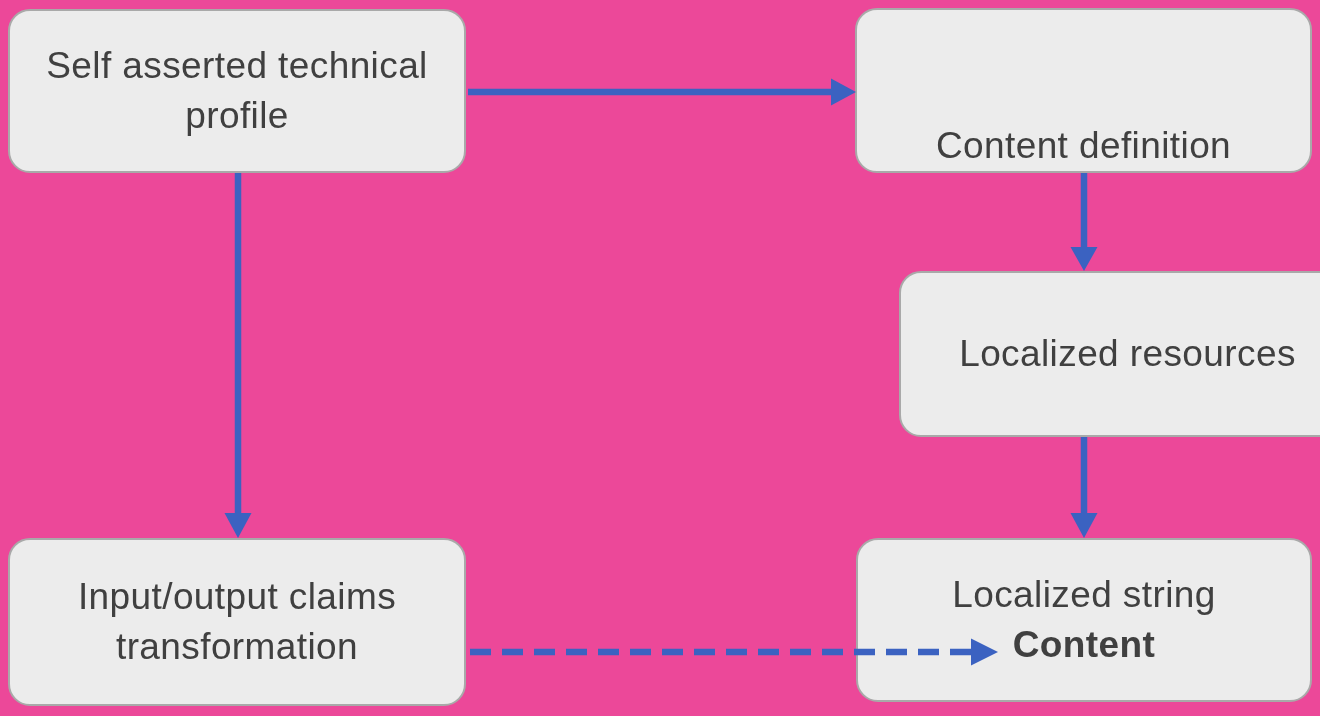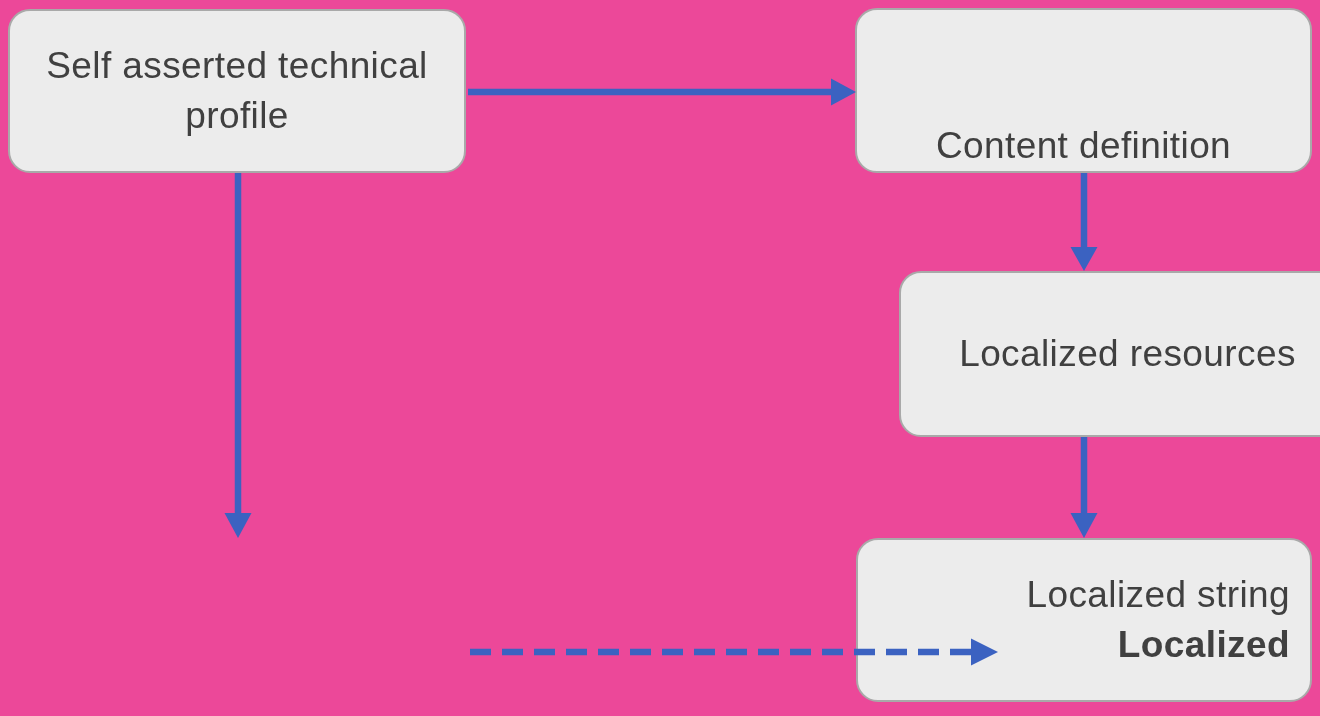--- a/index.html
+++ b/index.html
@@ -33,21 +33,21 @@
     letter-spacing: 0.4px;
   }
   .node .label { display: block; }
   .node .label.bold { font-weight: 700; }
 
   
   #node-0 { left: 8px;   top: 9px;   width: 458px; height: 164px; }
   #node-1 { left: 855px; top: 8px;   width: 457px; height: 165px; justify-content: flex-end; }
   #node-2 { left: 855px; top: 271px; width: 457px; height: 166px; margin-left: 44px; }
   #node-3 { left: 8px;   top: 538px; width: 458px; height: 168px; }
-  #node-4 { left: 856px; top: 538px; width: 456px; height: 164px; align-items: flex-end; }
+  #node-4 { left: 856px; top: 538px; width: 456px; height: 164px; }
 
   .overlay {
     position: absolute;
     left: 0;
     top: 0;
     width: 1320px;
     height: 716px;
     pointer-events: none;
   }
 </style>
@@ -61,24 +61,27 @@
   </div>
 
   <div class="node" id="node-1">
     <span class="label">Content definition</span>
   </div>
 
   <div class="node" id="node-2">
     <span class="label">Localized resources</span>
   </div>
 
+  <div class="node" id="node-3">
+    <span class="label">Input/output claims transformation</span>
+  </div>
 
   <div class="node" id="node-4">
     <span class="label">Localized string</span>
-    <span class="label bold">Localized</span>
+    <span class="label bold">Content</span>
   </div>
 
   <svg class="overlay" viewBox="0 0 1320 716">
 
     <g>
       <line x1="468" y1="92" x2="832" y2="92" stroke-width="6.5" stroke="#3B62C1"></line>
       <polygon points="856,92 831,78.5 831,105.5" fill="#3B62C1"></polygon>
     </g>
 
     <g>

